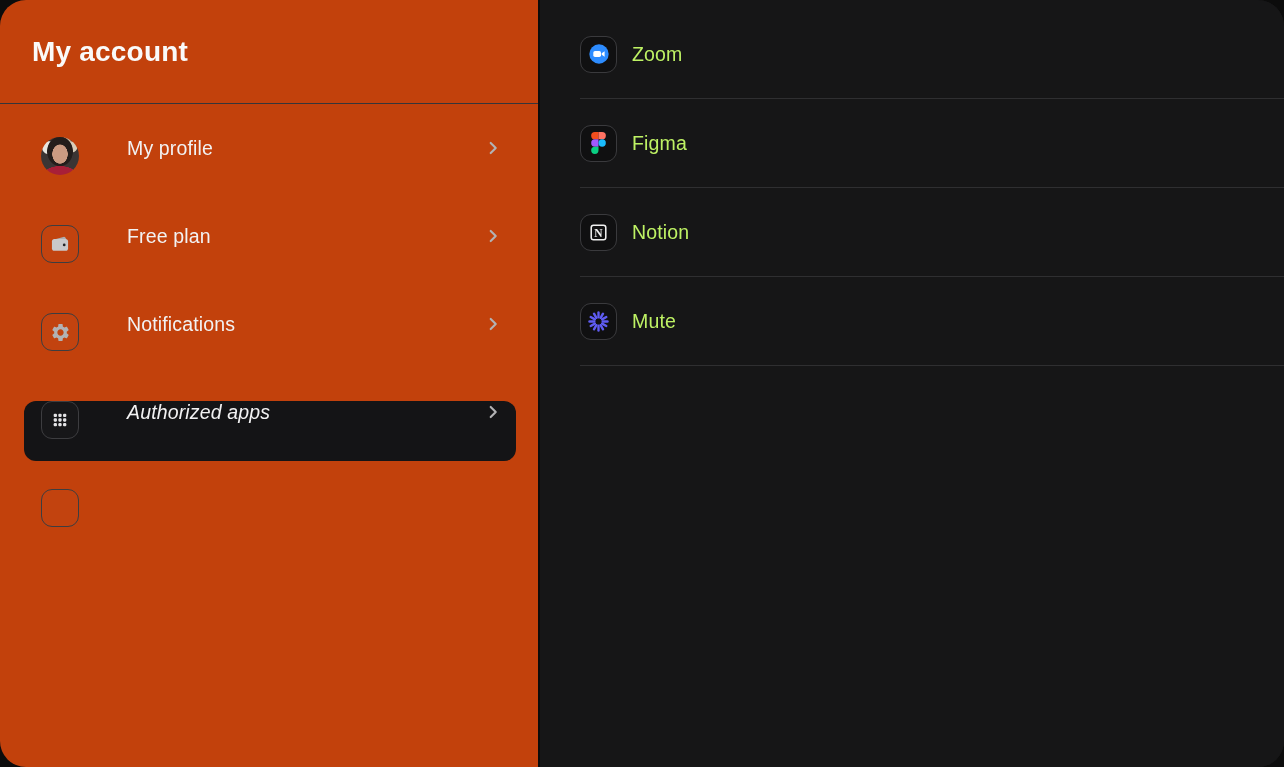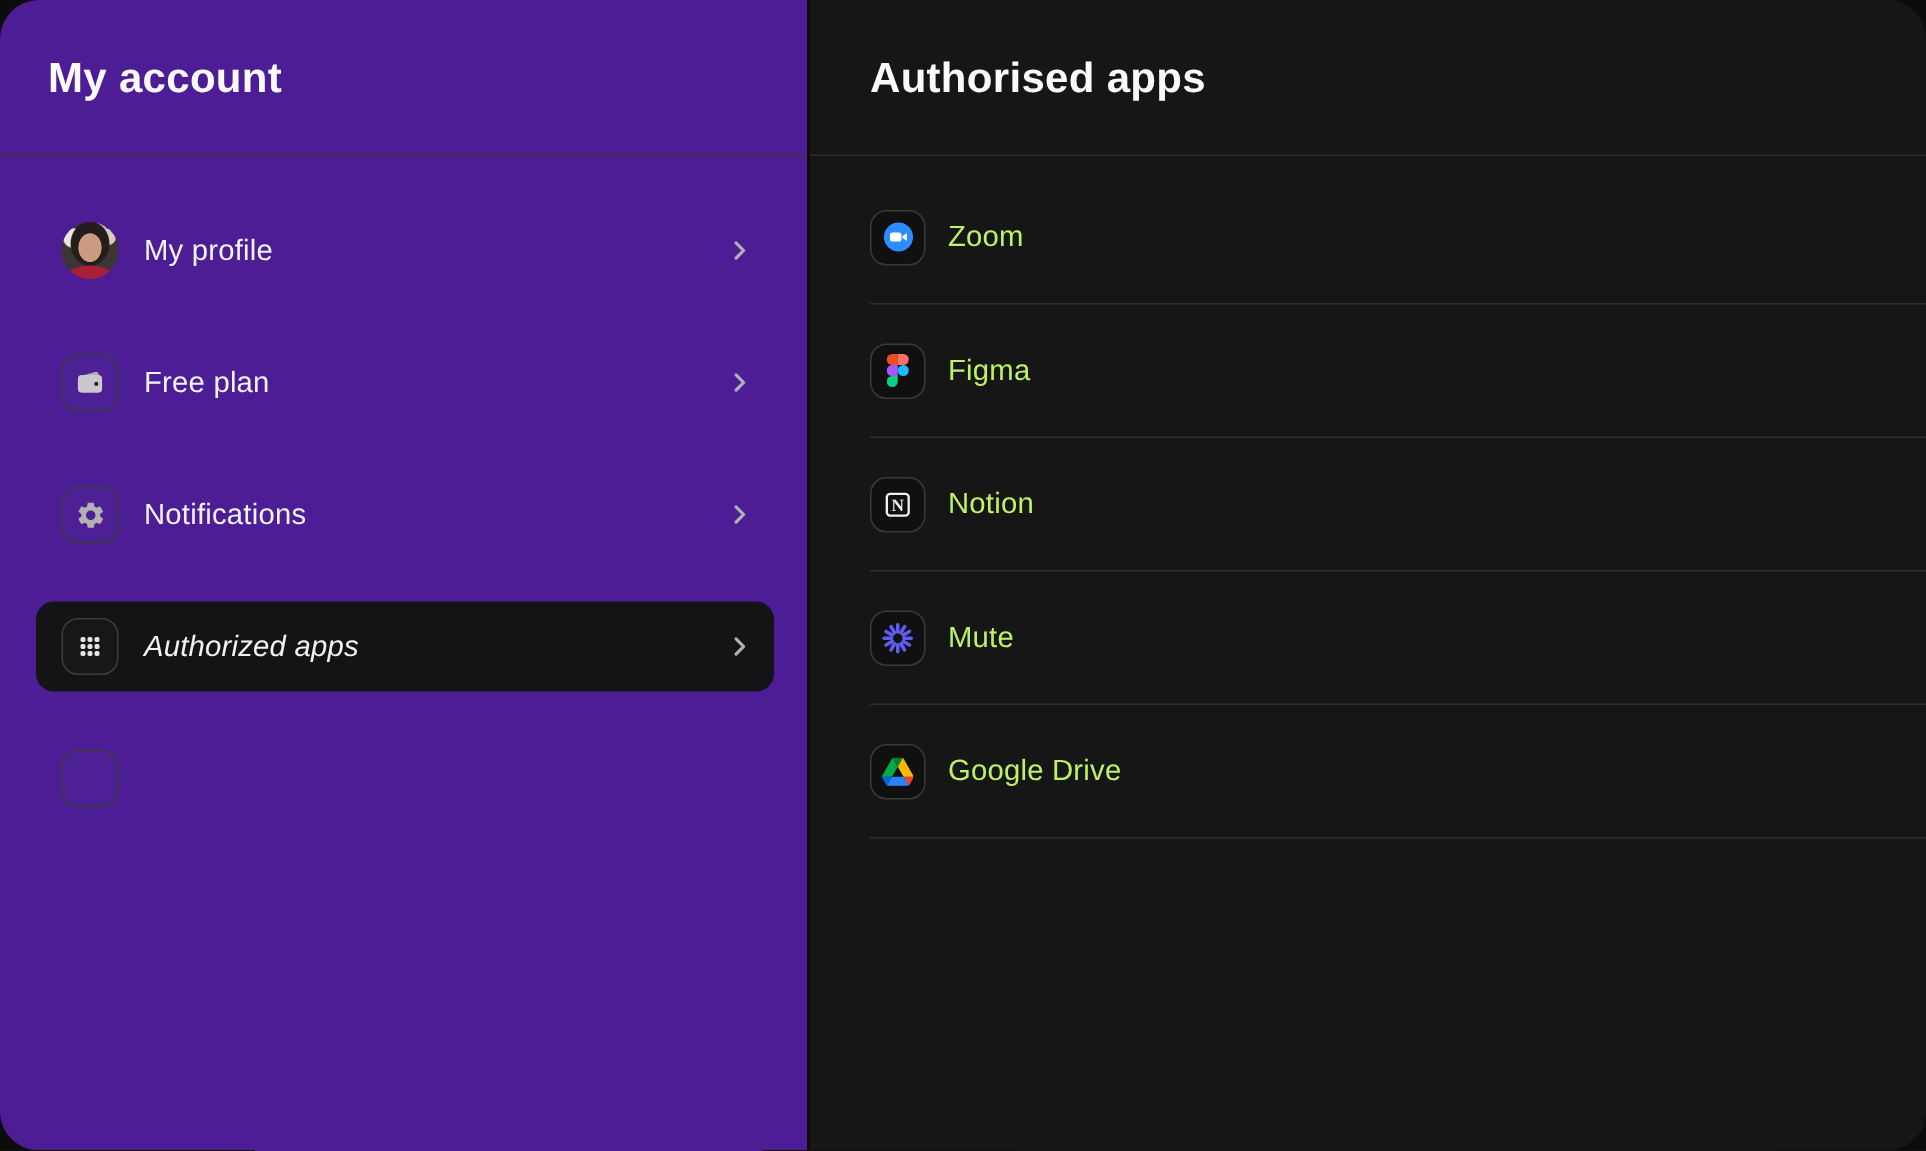--- a/index.html
+++ b/index.html
@@ -8,38 +8,38 @@
     background:#0c0c0c;
     font-family:"Liberation Sans", sans-serif;
     -webkit-font-smoothing:antialiased;
   }
   .window{
     width:1284px;height:767px;border-radius:26px;overflow:hidden;
     display:flex;background:#161617;
   }
   
   .left-panel{
-    flex:0 0 538px;width:538px;background:#4c1d95;
+    flex:0 0 538px;width:538px;background:#c2410c;
     display:flex;flex-direction:column;box-sizing:border-box;
   }
   .panel-header{
     height:104px;flex:0 0 104px;display:flex;align-items:center;
     box-sizing:border-box;
   }
   .left-panel .panel-header{
     padding:0 32px;border-bottom:1px solid #35353a;
   }
   .panel-title{
     margin:0;font-size:28px;font-weight:600;color:#fafafa;letter-spacing:.2px;
   }
   .menu{padding:33px 22px 0 24px;}
   .menu-item{
-    height:60px;display:flex;align-items:center;
+    height:60px;display:flex;
     border-radius:12px;padding:0 12px 0 17px;margin-bottom:28px;
-    cursor:pointer;box-sizing:border-box;
+    cursor:pointer;box-sizing:border-box;gap:31px;
   }
   .menu-item.selected{background:#141416;font-style:italic;}
   .icon-box{
     width:38px;height:38px;flex:0 0 38px;border:1px solid #3d3d40;
     border-radius:11px;background:rgba(255,255,255,0.015);
     display:flex;align-items:center;justify-content:center;box-sizing:border-box;
   }
   .menu-item .label{
     font-size:19.5px;color:#f2f2f3;margin-left:17px;flex:1;
     letter-spacing:.15px;
@@ -153,23 +153,20 @@
       <div class="menu-item">
         <span class="icon-box"></span>
       </div>
 
     </nav>
   </aside>
 
   <div class="panel-sep"></div>
 
   <section class="right-panel">
-    <header class="panel-header">
-      <h1 class="panel-title">Authorised apps</h1>
-    </header>
 
     <div class="apps">
 
       <div class="app-row">
         <span class="app-icon-box">
           <svg width="24" height="24" viewBox="0 0 24 24">
             <circle cx="12" cy="12" r="9.7" fill="#2D8CFF"></circle>
             <rect x="6.3" y="9" width="7.7" height="6" rx="1.7" fill="#ffffff"></rect>
             <path d="M14.7 11.3 17.6 9.3v5.4l-2.9-2z" fill="#ffffff"></path>
           </svg>
@@ -215,30 +212,17 @@
               <line x1="9.8" y1="8.19" x2="7.3" y2="3.86"></line>
               <line x1="12" y1="7.6" x2="12" y2="2.6"></line>
               <line x1="14.2" y1="8.19" x2="16.7" y2="3.86"></line>
               <line x1="15.81" y1="9.8" x2="20.14" y2="7.3"></line>
             </g>
           </svg>
         </span>
         <span class="label">Mute</span>
       </div>
 
-      <div class="app-row">
-        <span class="app-icon-box">
-          <svg width="21" height="19" viewBox="0 0 87.3 78">
-            <path d="m6.6 66.85 3.85 6.65c.8 1.4 1.95 2.5 3.3 3.3l13.75-23.8h-27.5c0 1.55.4 3.1 1.2 4.5z" fill="#0066da"></path>
-            <path d="m43.65 25-13.75-23.8c-1.35.8-2.5 1.9-3.3 3.3l-25.4 44a9.06 9.06 0 0 0 -1.2 4.5h27.5z" fill="#00ac47"></path>
-            <path d="m73.55 76.8c1.35-.8 2.5-1.9 3.3-3.3l1.6-2.75 7.65-13.25c.8-1.4 1.2-2.95 1.2-4.5h-27.502l5.852 11.5z" fill="#ea4335"></path>
-            <path d="m43.65 25 13.75-23.8c-1.35-.8-2.9-1.2-4.5-1.2h-18.5c-1.6 0-3.15.45-4.5 1.2z" fill="#00832d"></path>
-            <path d="m59.8 53h-32.3l-13.75 23.8c1.35.8 2.9 1.2 4.5 1.2h50.8c1.6 0 3.15-.45 4.5-1.2z" fill="#2684fc"></path>
-            <path d="m73.4 26.5-12.7-22c-.8-1.4-1.95-2.5-3.3-3.3l-13.75 23.8 16.15 28h27.45c0-1.55-.4-3.1-1.2-4.5z" fill="#ffba00"></path>
-          </svg>
-        </span>
-        <span class="label">Google Drive</span>
-      </div>
 
     </div>
   </section>
 
 </div>
 
 </body></html>

